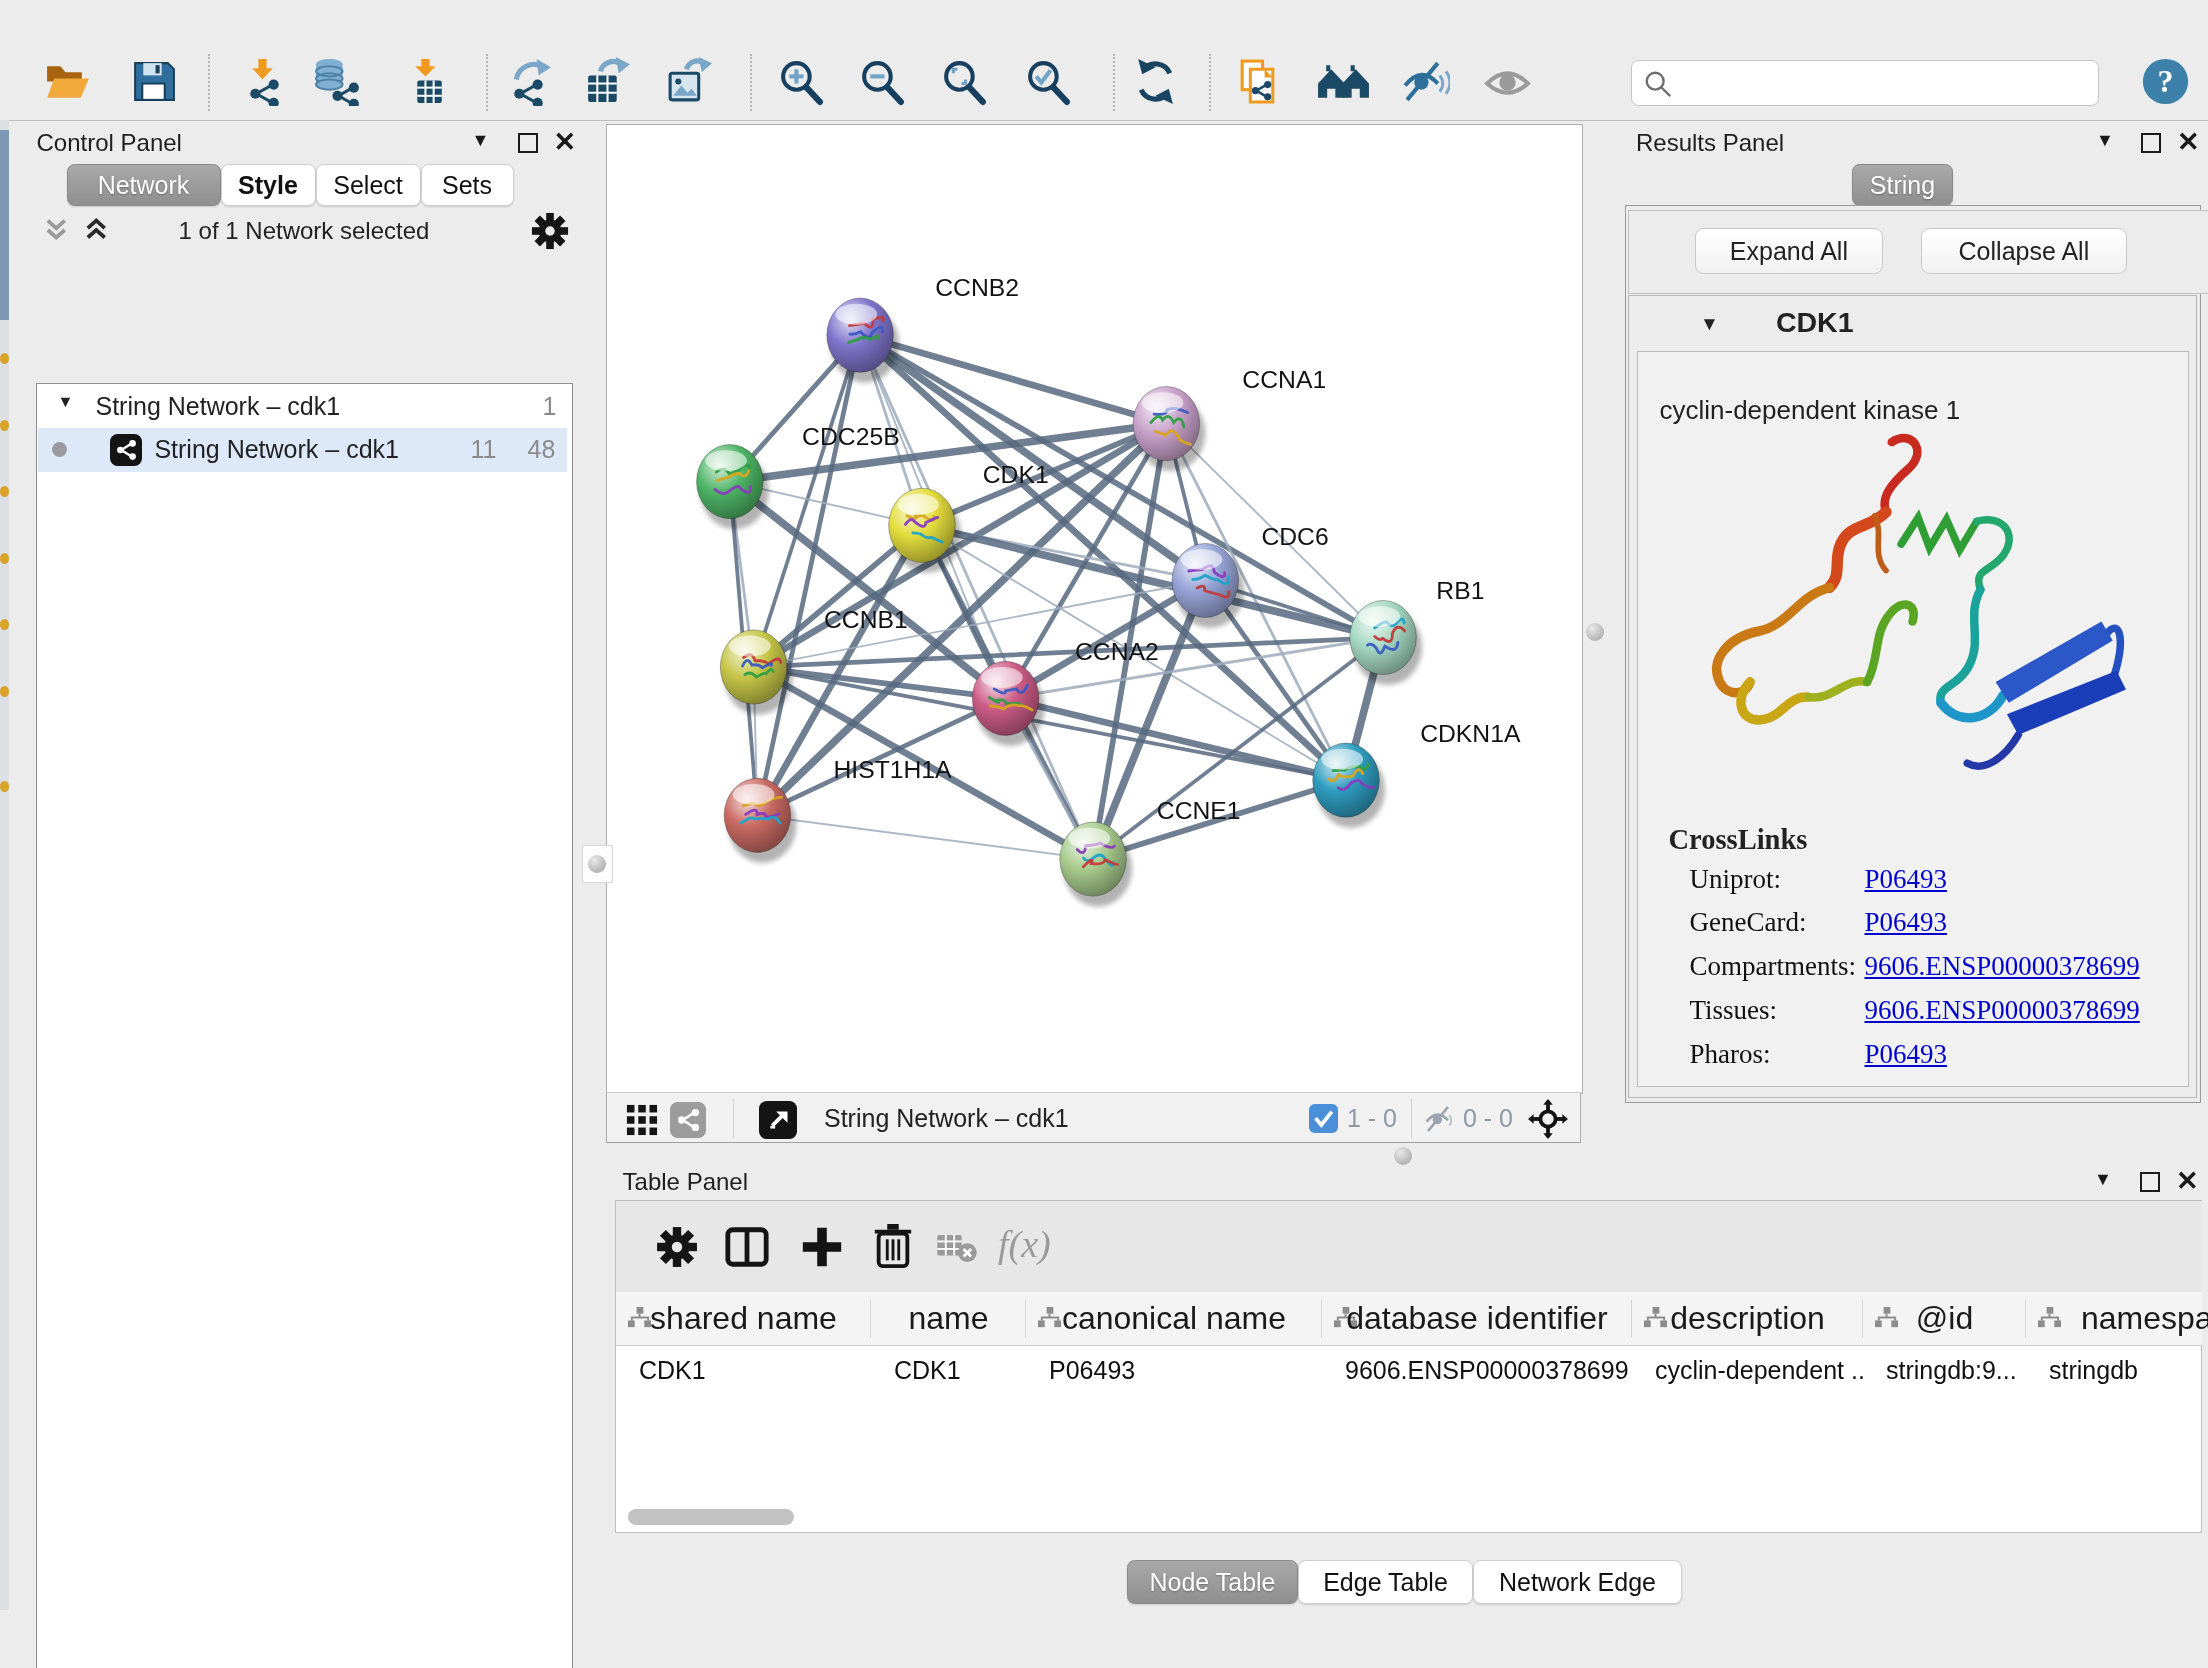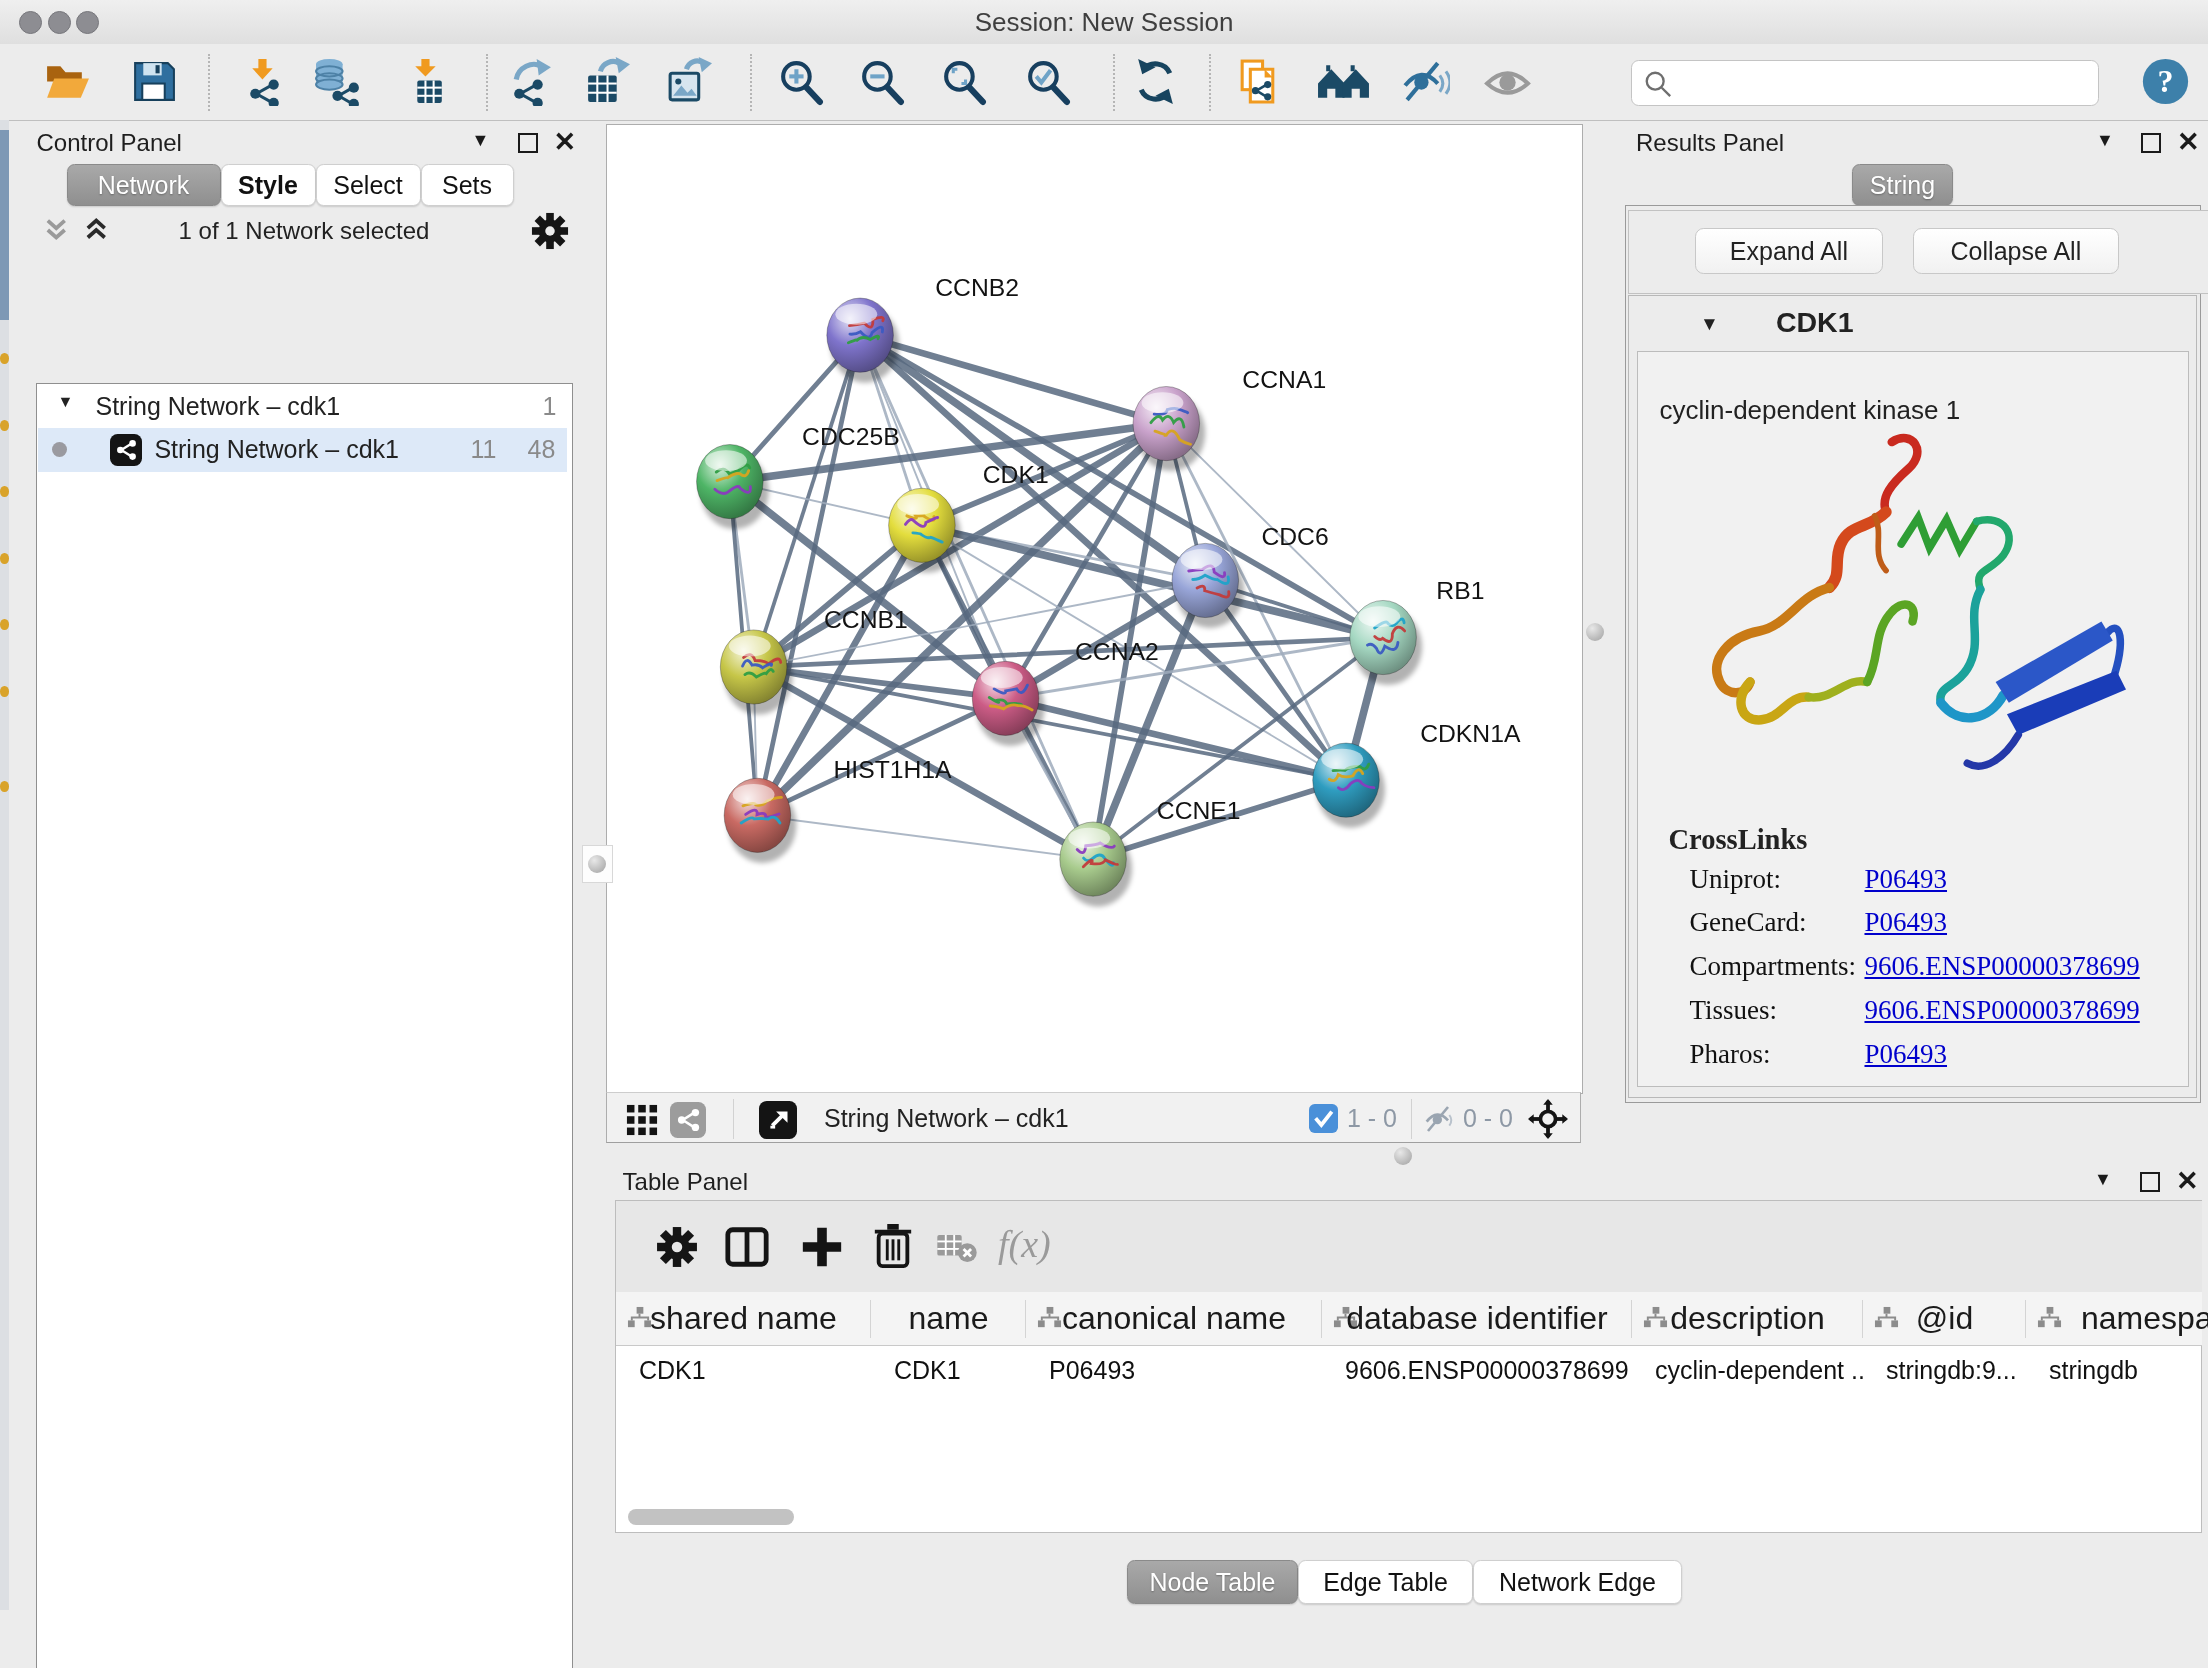--- a/index.html
+++ b/index.html
@@ -59,26 +59,20 @@
   
   .handle{width:28.5px;height:36px;background:#fdfdfd;border:1px solid #d8d8d8;}
   .ball{width:18px;height:18px;border-radius:50%;background:radial-gradient(circle at 35% 30%,#e8e8e8,#9f9f9f);}
   svg{display:block;}
 </style>
 </head>
 <body>
 
 <div id="app">
 
-  <div class="abs" id="titlebar">
-    <div class="abs" id="win-title">Session: New Session</div>
-    <div class="abs tl" style="left:19px;"></div>
-    <div class="abs tl" style="left:48px;"></div>
-    <div class="abs tl" style="left:76px;"></div>
-  </div>
 
   <div class="abs" id="toolbar">
     <div class="abs tbi" style="left:42px;">
       <svg width="49" height="49" viewBox="0 0 48 48">
           <path d="M5 9h13l5 6h16v9H5z" fill="#a9630f"></path>
           <path d="M5 40l7-19h34l-8 19z" fill="#f2a93b"></path>
         </svg>
       </div>
     <div class="abs tbi" style="left:129px;">
       <svg width="49" height="49" viewBox="0 0 48 48">
@@ -627,21 +621,21 @@
     <div class="abs phead-title" style="left:16px;top:4.8px;">Results Panel</div>
     <div class="abs ph-ico" style="left:476px;top:5.7px;font-size:18px;">▼</div>
     <div class="abs float-box" style="left:521px;top:8.6px;"></div>
     <div class="abs ph-ico" style="left:557px;top:1.9px;font-weight:bold;font-size:27px;">✕</div>
     <div class="abs tab sel" style="left:232px;top:40px;width:99px;">String</div>
   </div>
 
   <div class="abs" id="res-outer">
     <div class="abs" id="res-btnbox">
       <div class="abs res-btn" style="left:66px;top:17px;width:186px;">Expand All</div>
-      <div class="abs res-btn" style="left:284px;top:17px;width:204px;">Collapse All</div>
+      <div class="abs res-btn" style="left:292px;top:17px;width:204px;">Collapse All</div>
     </div>
     <div class="abs" id="res-section">
       <div class="abs" style="left:71px;top:17px;font-size:19px;cursor:pointer;">▼</div>
       <div class="abs" style="left:147px;top:9.5px;font-size:28.5px;font-weight:bold;">CDK1</div>
       <div class="abs" id="res-content">
         <div class="abs" style="left:21px;top:11.4px;font-size:26px;margin-top:32px;">cyclin-dependent kinase 1</div>
         <svg class="abs" style="left:9.5px;top:49px;" width="529" height="409" viewBox="0 0 560 430">
           <g fill="none" stroke-linecap="round">
             <path d="M258,42 C280,28 296,52 276,70 C258,86 246,100 252,116" stroke="#c92a1f" stroke-width="9"></path>
             <path d="M252,116 C234,134 214,128 204,150 C196,168 206,182 192,196" stroke="#d4491c" stroke-width="12"></path>

